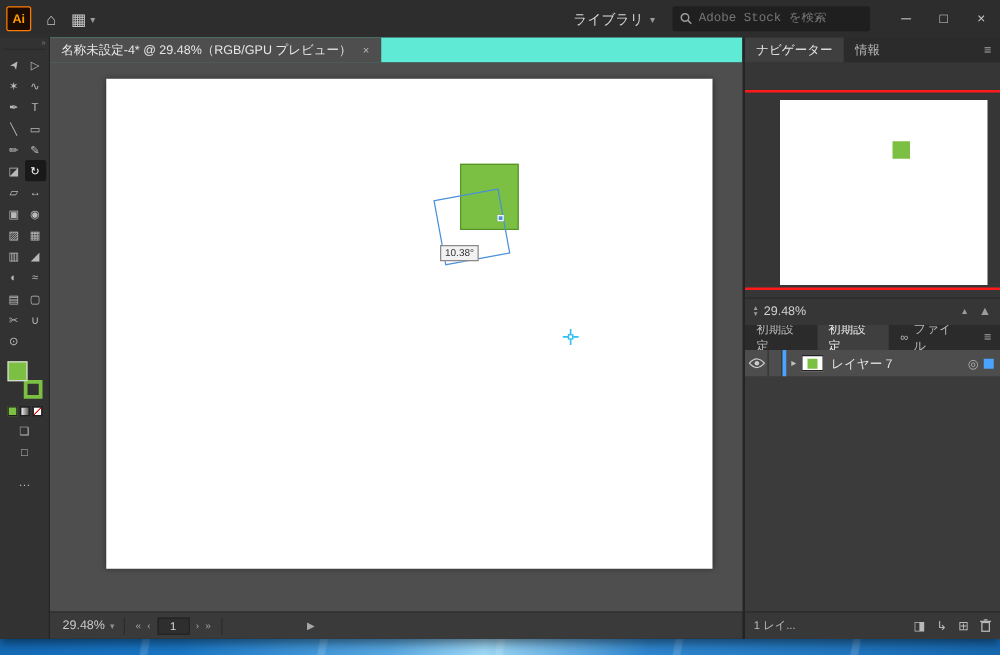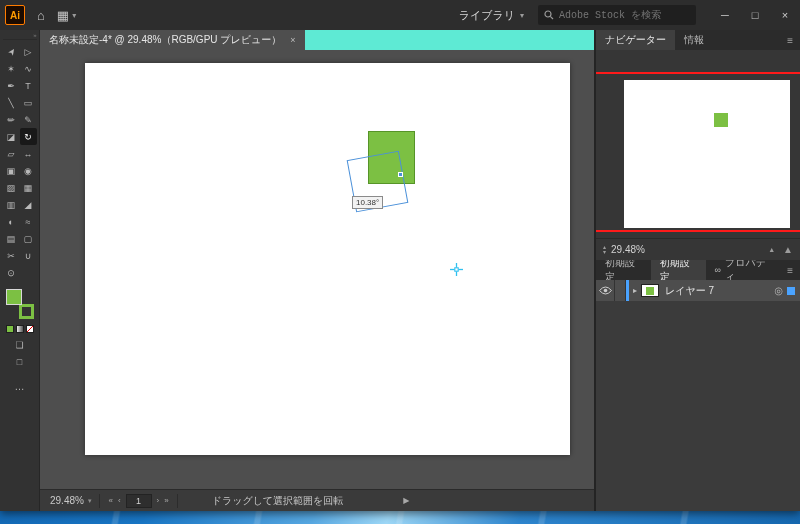--- a/index.html
+++ b/index.html
@@ -241,21 +241,20 @@
           </div>
           <div class="sb-div"></div>
           <div class="sb-nav">
             <span>«</span>
             <span>‹</span>
             <input class="sb-field" value="1" style="">
             <span>›</span>
             <span>»</span>
           </div>
           <div class="sb-div"></div>
-          <span class="sb-hint">ドラッグして選択範囲を回転</span>
           <span class="sb-fly">▶</span>
         </div>
       </div>
 
       <div class="right">
 
         <div class="ptabs">
           <div class="ptab active">
             <span>ナビゲーター</span>
           </div>
@@ -284,21 +283,21 @@
 
         <div class="ptabs">
           <div class="ptab">
             <span>初期設定</span>
           </div>
           <div class="ptab active">
             <span>初期設定</span>
           </div>
           <div class="ptab">
             <span class="cc-ic">∞</span>
-            <span>プロパティ</span>
+            <span>ファイル</span>
           </div>
           <div class="ptab-menu">≡</div>
         </div>
 
         <div class="layers">
           <div class="layer-row">
             <div class="lr-eye">
               <svg width="13" height="9" viewBox="0 0 13 9">
                 <path d="M0.5 4.5 Q6.5 -2.5 12.5 4.5 Q6.5 11.5 0.5 4.5 Z" fill="none" stroke="#cccccc" stroke-width="1"></path>
                 <circle cx="6.5" cy="4.5" r="1.8" fill="#cccccc"></circle>
@@ -309,18 +308,32 @@
             <span class="lr-chev">▸</span>
             <div class="lr-thumb">
                 <i></i>
               </div>
             <span class="lr-name">レイヤー 7</span>
             <div class="lr-spacer"></div>
             <span class="lr-target">◎</span>
             <div class="lr-sel"></div>
           </div>
           <div class="layers-empty"></div>
+          <div class="layers-footer">
+            <span class="lf-count">1 レイ...</span>
+            <div class="lf-spacer"></div>
+            <span class="lf-ic">◨</span>
+            <span class="lf-ic">↳</span>
+            <span class="lf-ic">⊞</span>
+            <span class="lf-ic">
+              <svg width="9" height="11" viewBox="0 0 9 11">
+                <rect x="1.5" y="3" width="6" height="7" fill="none" stroke="#b9b9b9" stroke-width="1"></rect>
+                <line x1="0" y1="2" x2="9" y2="2" stroke="#b9b9b9" stroke-width="1"></line>
+                <line x1="3" y1="0.8" x2="6" y2="0.8" stroke="#b9b9b9" stroke-width="1"></line>
+              </svg>
+            </span>
+          </div>
         </div>
 
       </div>
     </div>
   </div>
 </div>
 
 </body></html>

